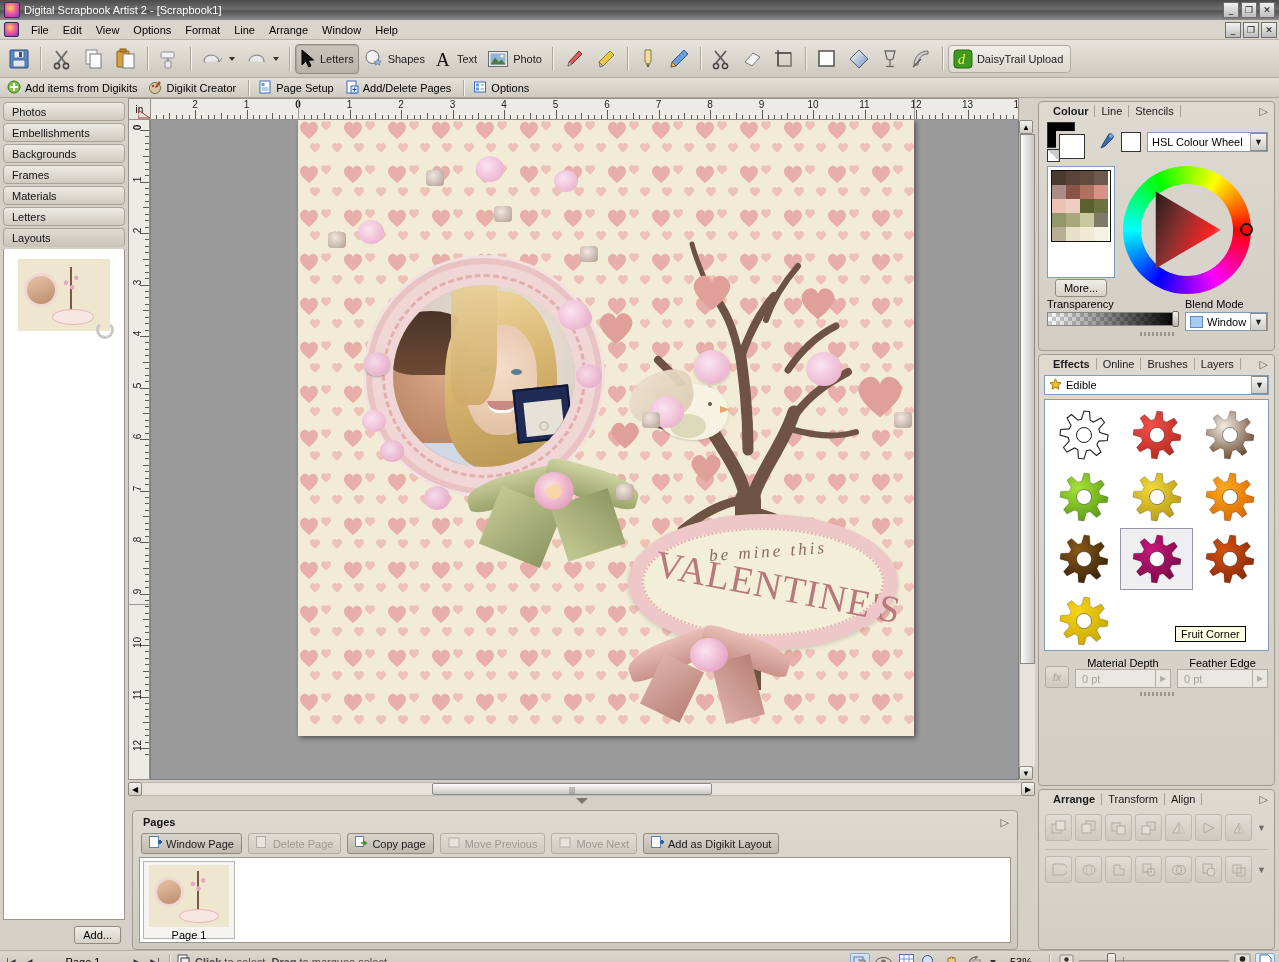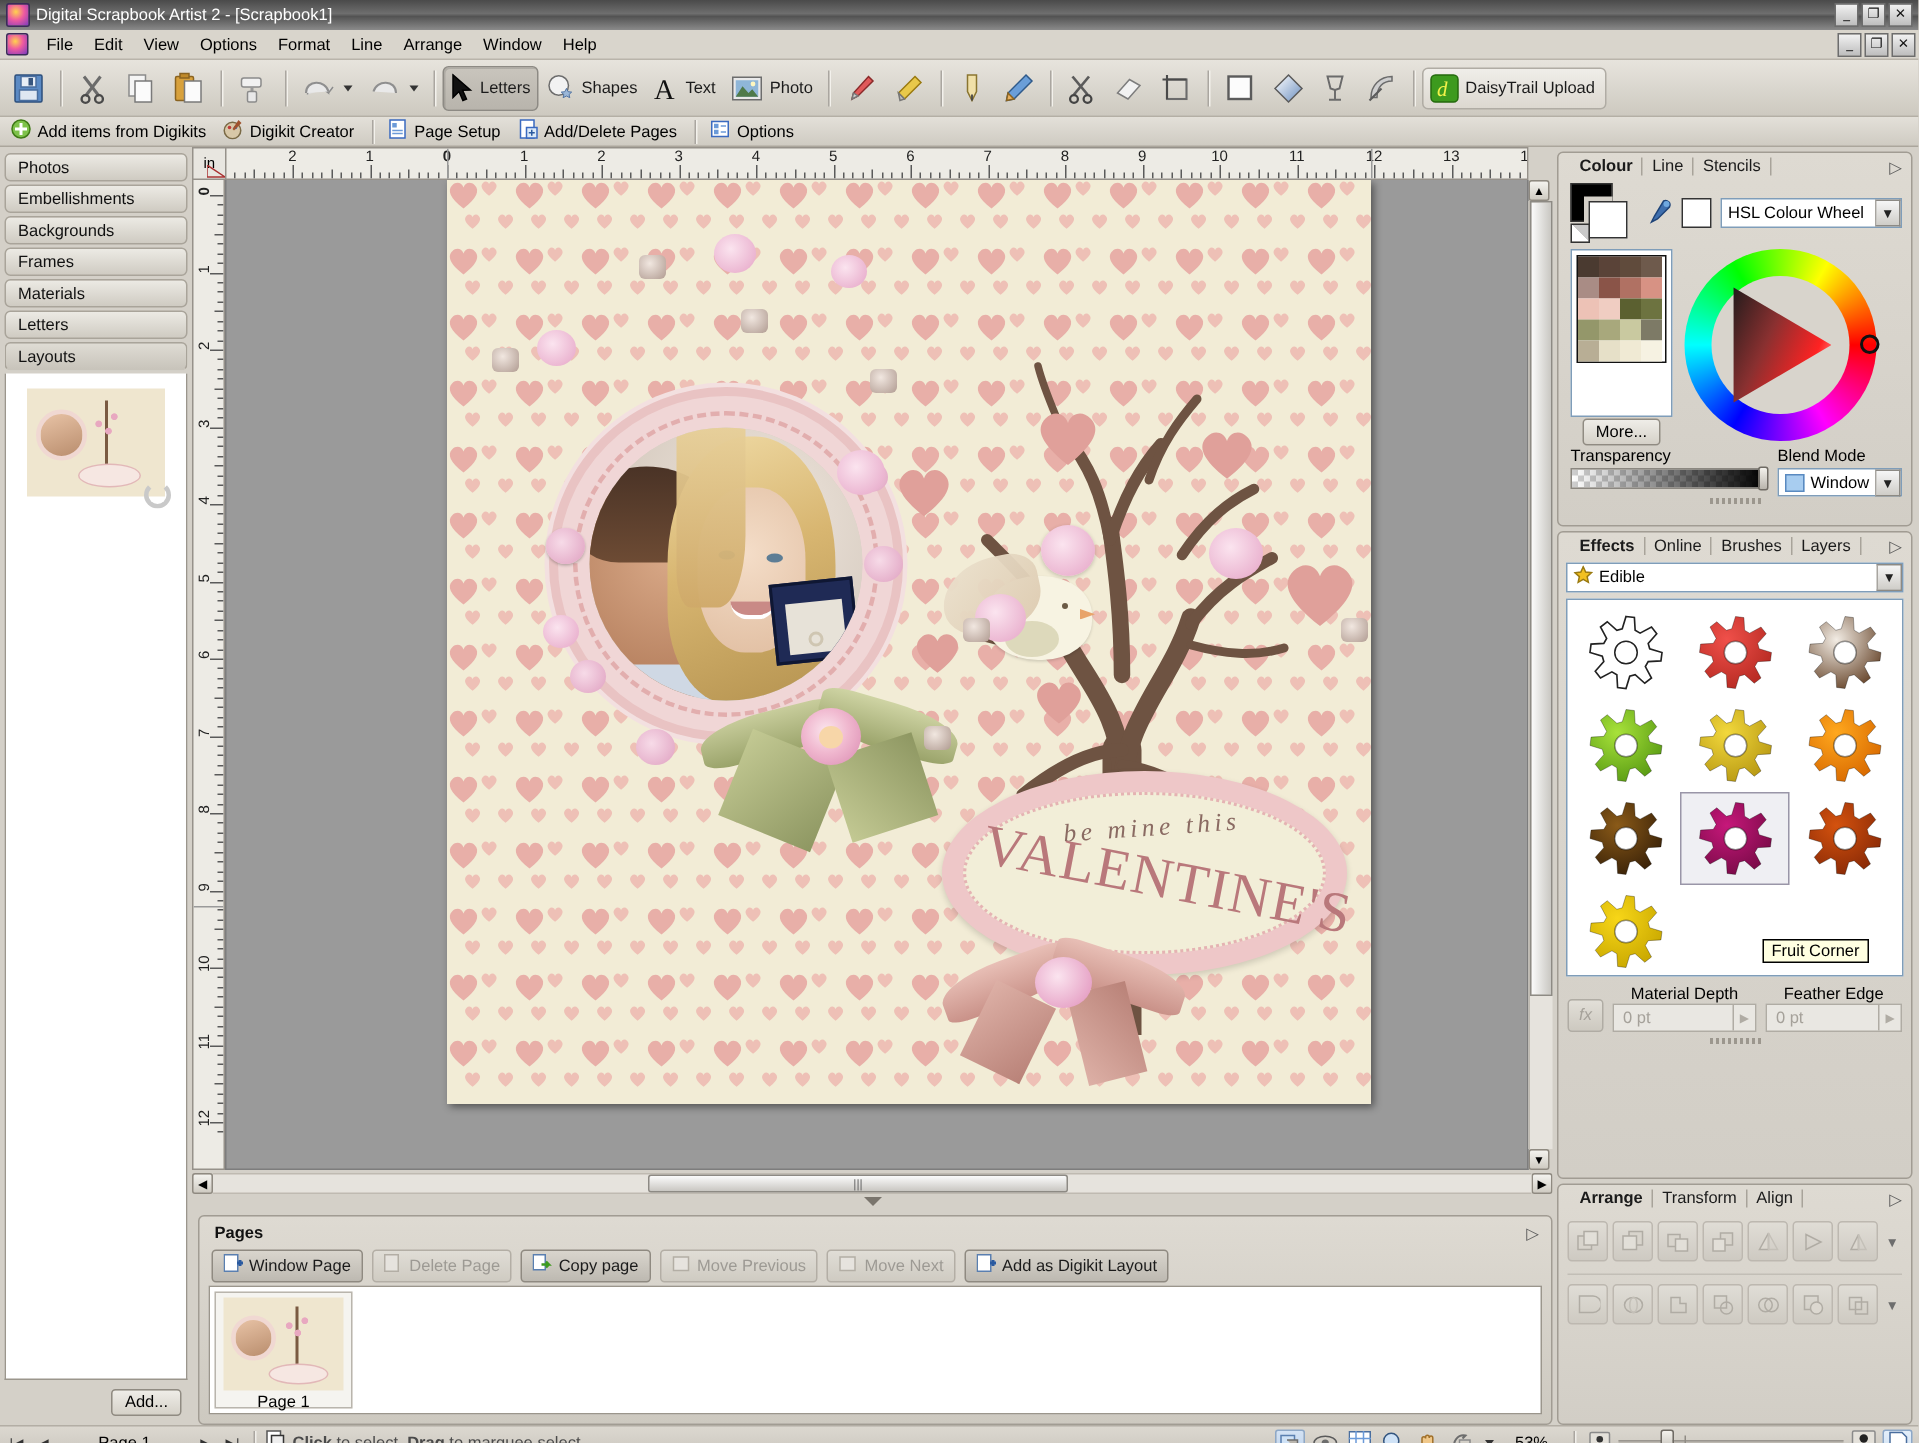--- a/index.html
+++ b/index.html
@@ -112,21 +112,21 @@
     border:1px solid #8d8a84;border-radius:2px;display:flex;align-items:center;justify-content:center;font-size:8px;color:#666;
   }
   
   #sheet{
     position:absolute; left:147px; top:0px; width:616px; height:616px;
     background:#f0ead4; box-shadow:2px 2px 5px rgba(0,0,0,.45);
     overflow:hidden;
   }
   
   #pagesPanel{
-    height:140px; margin:4px 0 0 4px; background:linear-gradient(to bottom,#dedad2,#cdc9c0);
+    height:140px; margin:4px 17px 0 4px; background:linear-gradient(to bottom,#dedad2,#cdc9c0);
     border:1px solid #a19c93; border-radius:4px; position:relative;
   }
   .paneltabs{ height:18px; display:flex; align-items:flex-end; padding-left:8px; font-size:11px; }
   .ptab{ padding:1px 10px 1px 2px; font-weight:bold; color:#111; }
   .ptoolrow{ display:flex; gap:6px; padding:4px 6px 4px 8px;}
   .pbtn{
     display:flex;align-items:center;gap:4px; font-size:11px; padding:2px 7px;
     background:linear-gradient(to bottom,#efedE8,#d5d1c8);border:1px solid #8f8a81;border-radius:3px;color:#1b1b1b;
   }
   .pbtn.disabled{ color:#9d9a94; background:linear-gradient(to bottom,#e0ddd6,#cfcbc2); border-color:#b3aea5;}

